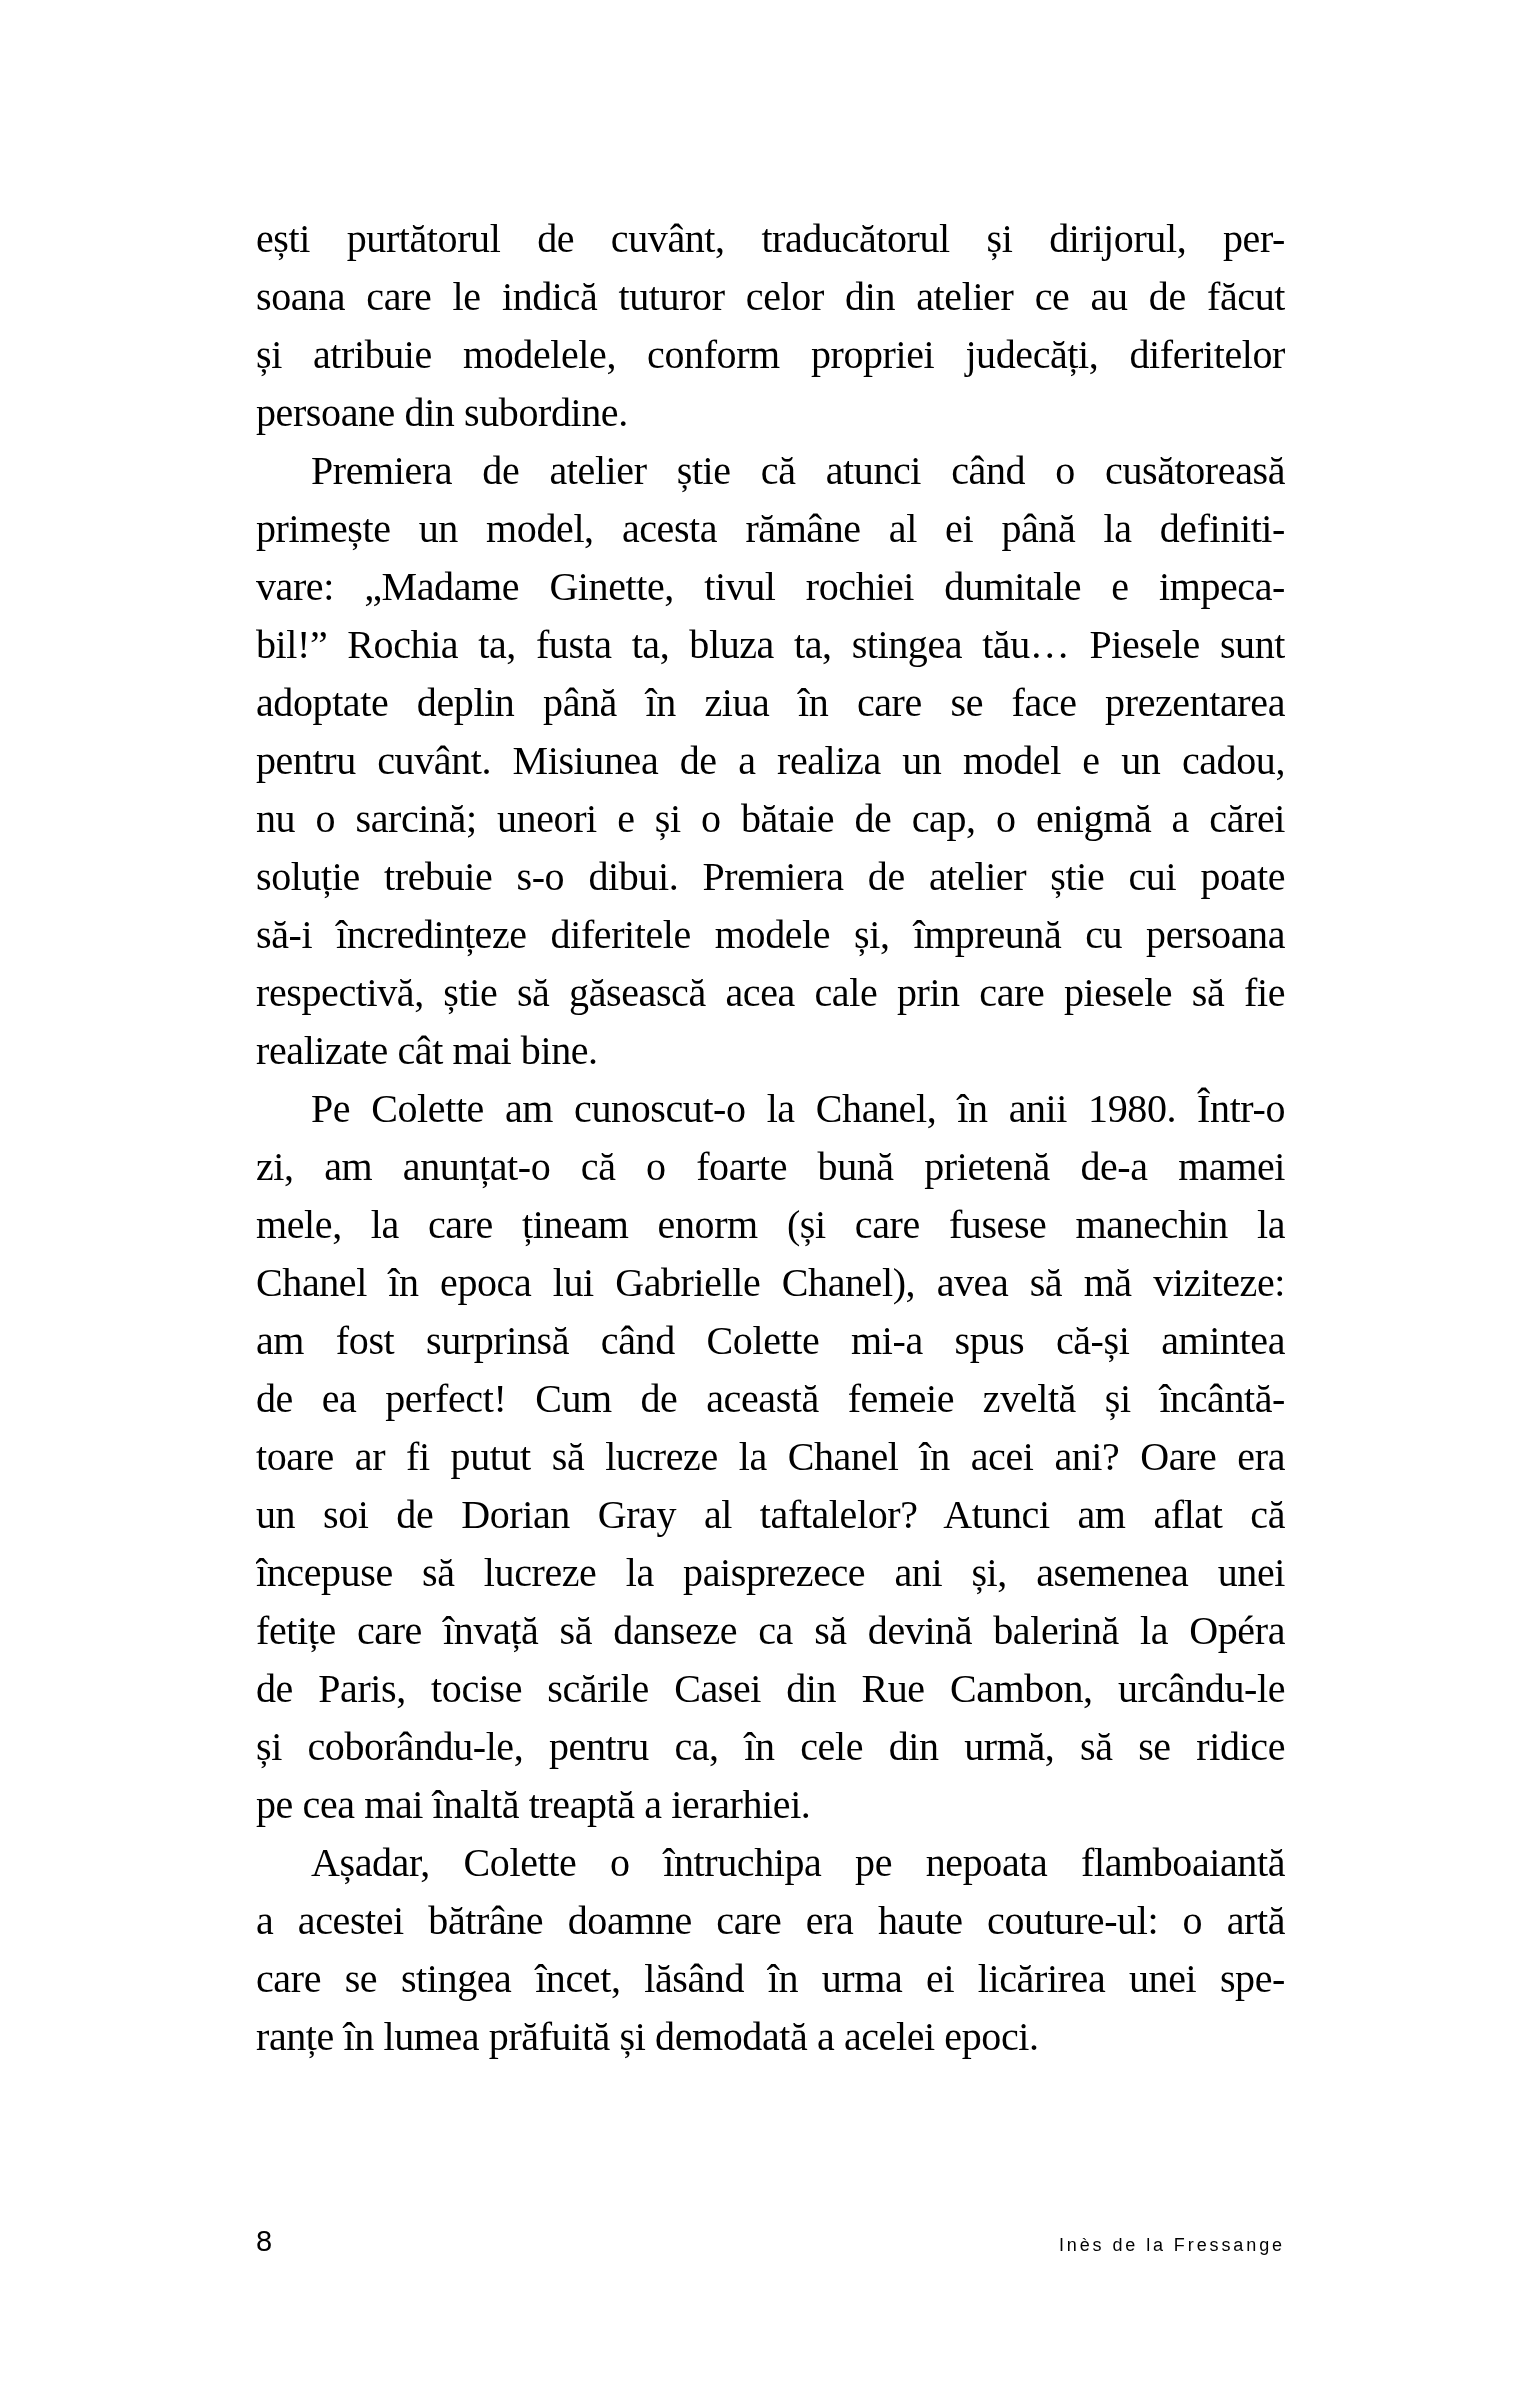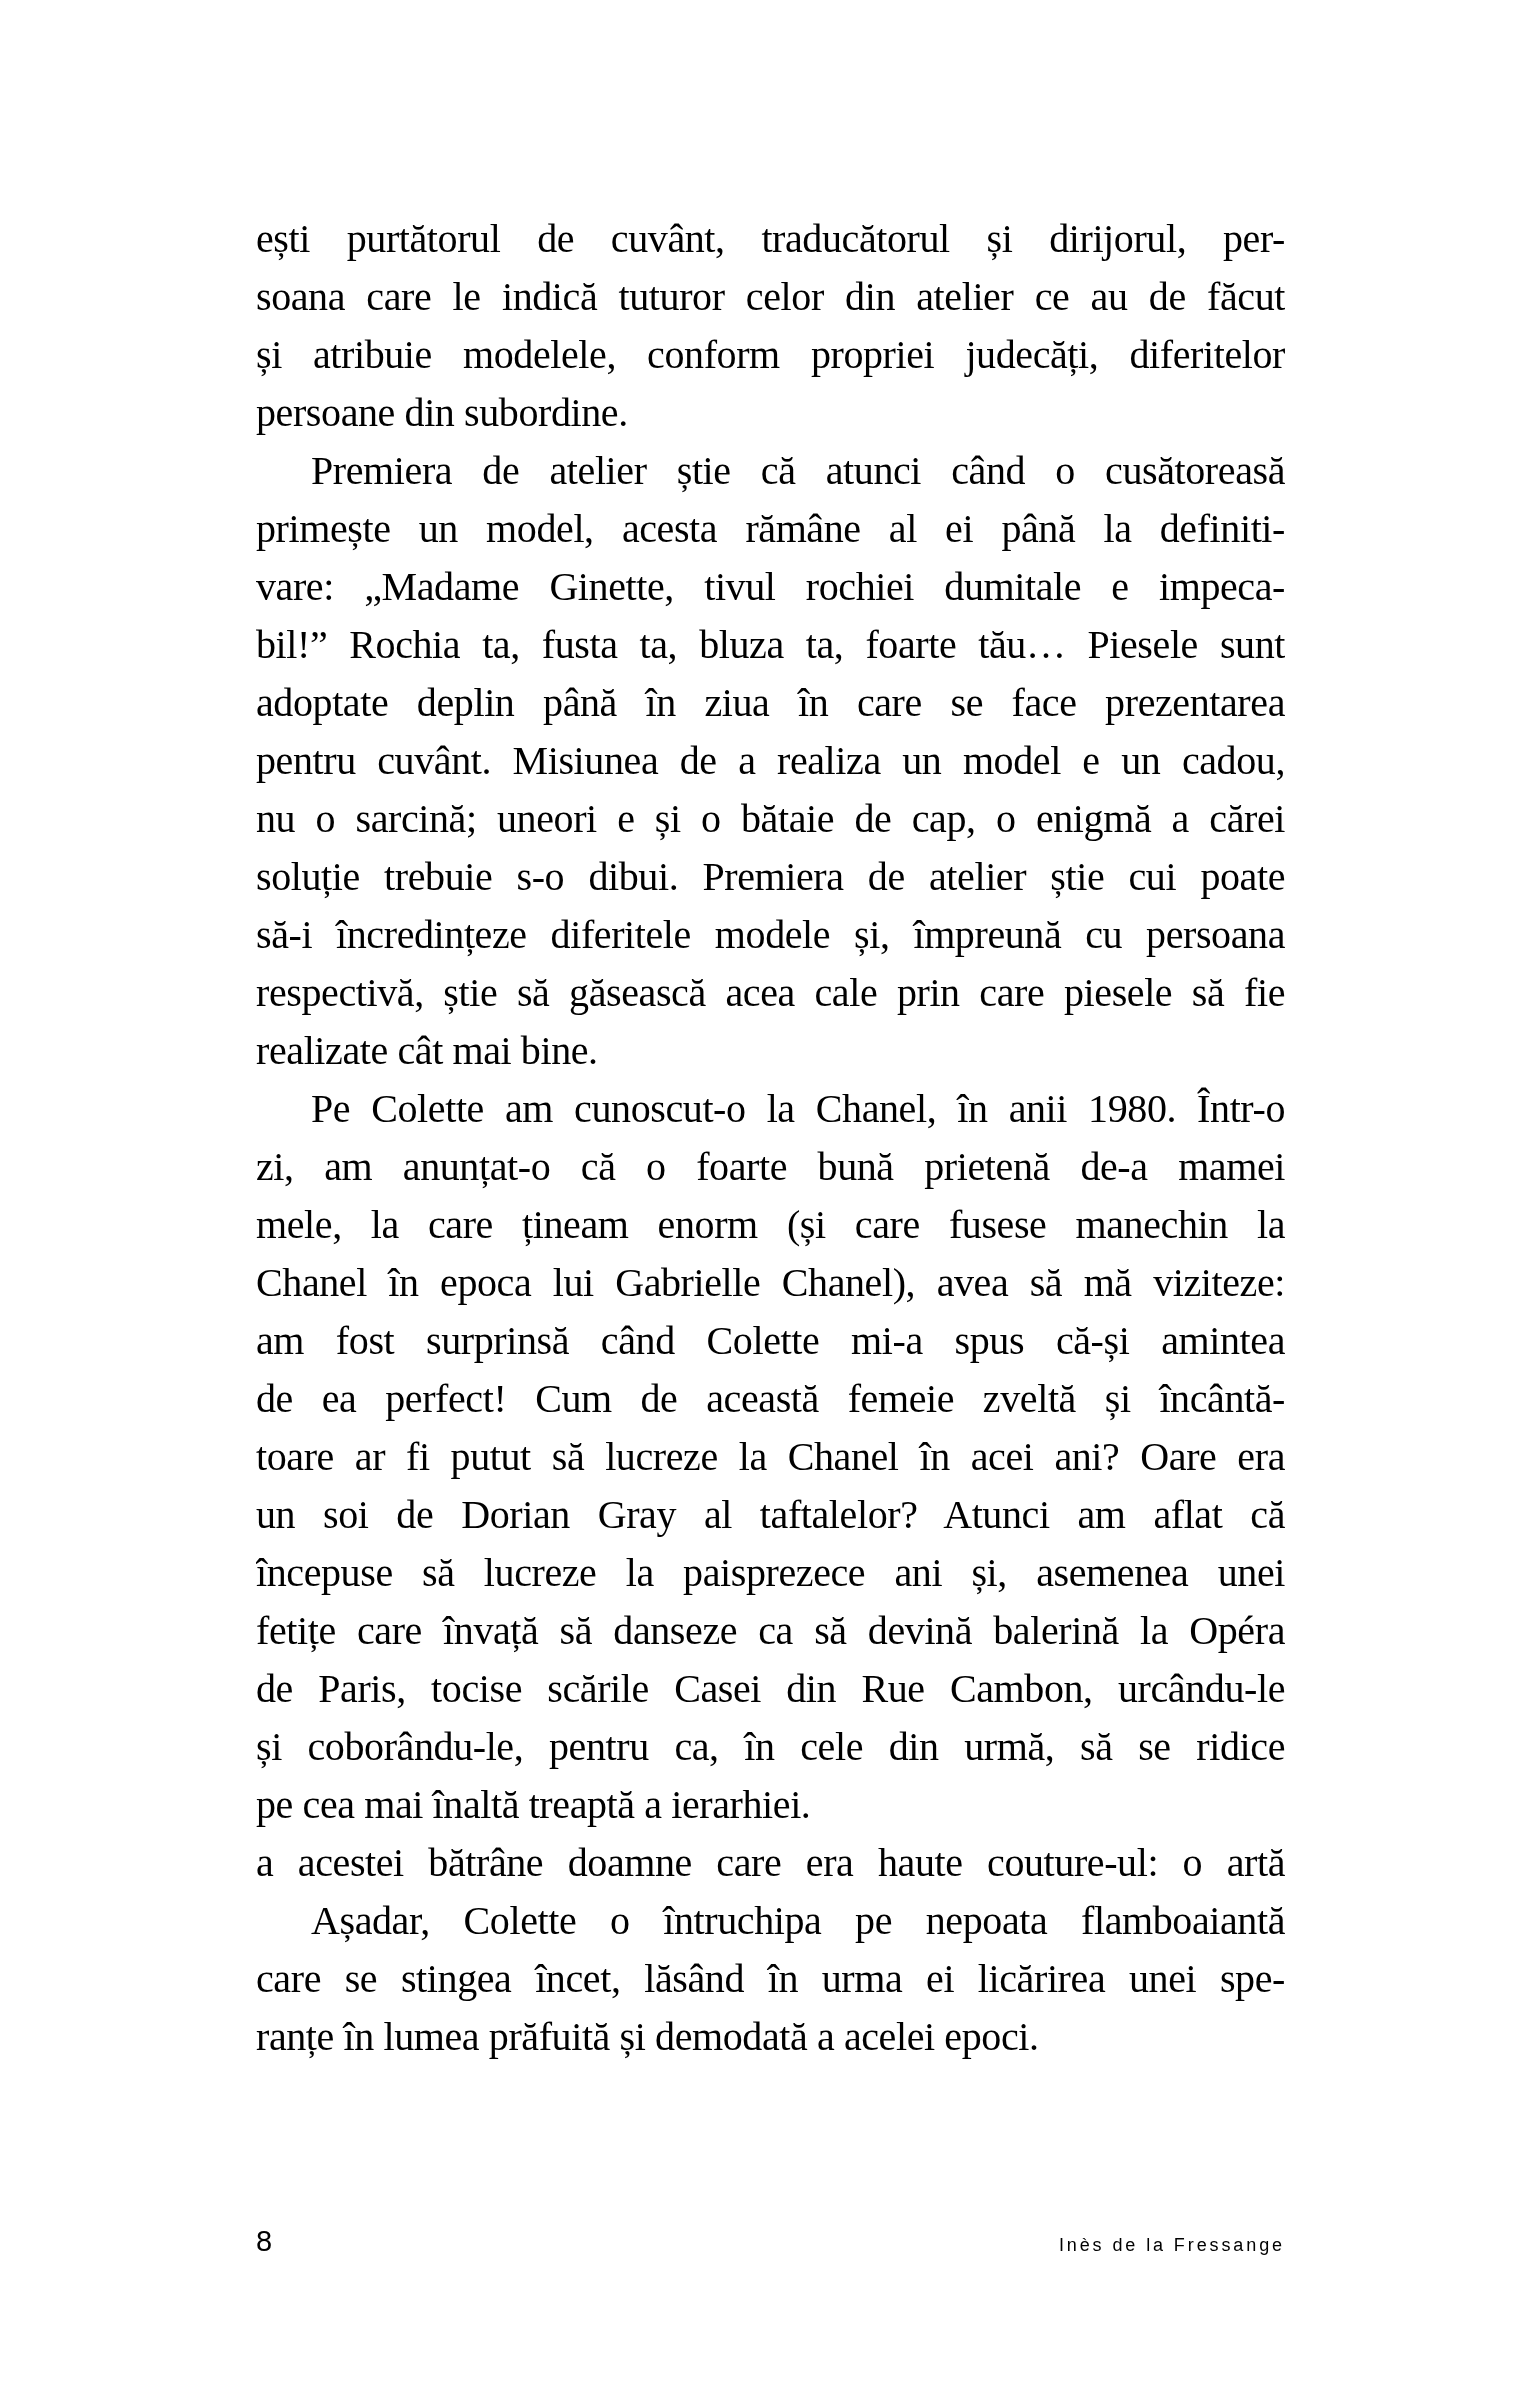--- a/index.html
+++ b/index.html
@@ -40,21 +40,21 @@
       <div class="paragraph">
         <div class="line"><span>ești purtătorul de cuvânt, traducătorul și dirijorul, per-</span></div>
         <div class="line"><span>soana care le indică tuturor celor din atelier ce au de făcut</span></div>
         <div class="line"><span>și atribuie modelele, conform propriei judecăți, diferitelor</span></div>
         <div class="line endline"><span>persoane din subordine.</span></div>
       </div>
       <div class="paragraph">
         <div class="line indent"><span>Premiera de atelier știe că atunci când o cusătoreasă</span></div>
         <div class="line"><span>primește un model, acesta rămâne al ei până la definiti-</span></div>
         <div class="line"><span>vare: „Madame Ginette, tivul rochiei dumitale e impeca-</span></div>
-        <div class="line"><span>bil!” Rochia </span><span class="it">ta</span><span>, fusta </span><span class="it">ta</span><span>, bluza </span><span class="it">ta</span><span>, foarte </span><span class="it">tău</span><span>… Piesele sunt</span></div>
+        <div class="line"><span>bil!” Rochia </span><span class="it">ta</span><span>, fusta </span><span class="it">ta</span><span>, bluza </span><span class="it">ta</span><span>, stingea </span><span class="it">tău</span><span>… Piesele sunt</span></div>
         <div class="line"><span>adoptate deplin până în ziua în care se face prezentarea</span></div>
         <div class="line"><span>pentru cuvânt. Misiunea de a realiza un model e un cadou,</span></div>
         <div class="line"><span>nu o sarcină; uneori e și o bătaie de cap, o enigmă a cărei</span></div>
         <div class="line"><span>soluție trebuie s-o dibui. Premiera de atelier știe cui poate</span></div>
         <div class="line"><span>să-i încredințeze diferitele modele și, împreună cu persoana</span></div>
         <div class="line"><span>respectivă, știe să găsească acea cale prin care piesele să fie</span></div>
         <div class="line endline"><span>realizate cât mai bine.</span></div>
       </div>
       <div class="paragraph">
         <div class="line indent"><span>Pe Colette am cunoscut-o la Chanel, în anii 1980. Într-o</span></div>
@@ -65,22 +65,22 @@
         <div class="line"><span>de ea perfect! Cum de această femeie zveltă și încântă-</span></div>
         <div class="line"><span>toare ar fi putut să lucreze la Chanel în acei ani? Oare era</span></div>
         <div class="line"><span>un soi de Dorian Gray al taftalelor? Atunci am aflat că</span></div>
         <div class="line"><span>începuse să lucreze la paisprezece ani și, asemenea unei</span></div>
         <div class="line"><span>fetițe care învață să danseze ca să devină balerină la Opéra</span></div>
         <div class="line"><span>de Paris, tocise scările Casei din Rue Cambon, urcându-le</span></div>
         <div class="line"><span>și coborându-le, pentru ca, în cele din urmă, să se ridice</span></div>
         <div class="line endline"><span>pe cea mai înaltă treaptă a ierarhiei.</span></div>
       </div>
       <div class="paragraph">
+        <div class="line indent"><span>Așadar, Colette o întruchipa pe nepoata flamboaiantă</span></div>
         <div class="line"><span>a acestei bătrâne doamne care era haute couture-ul: o artă</span></div>
-        <div class="line indent"><span>Așadar, Colette o întruchipa pe nepoata flamboaiantă</span></div>
         <div class="line"><span>care se stingea încet, lăsând în urma ei licărirea unei spe-</span></div>
         <div class="line endline"><span>ranțe în lumea prăfuită și demodată a acelei epoci.</span></div>
       </div>
     </div>
 
   <div class="footer">
     <span class="page-number">8</span>
     <span class="running-author">Inès de la Fressange</span>
   </div>
 

